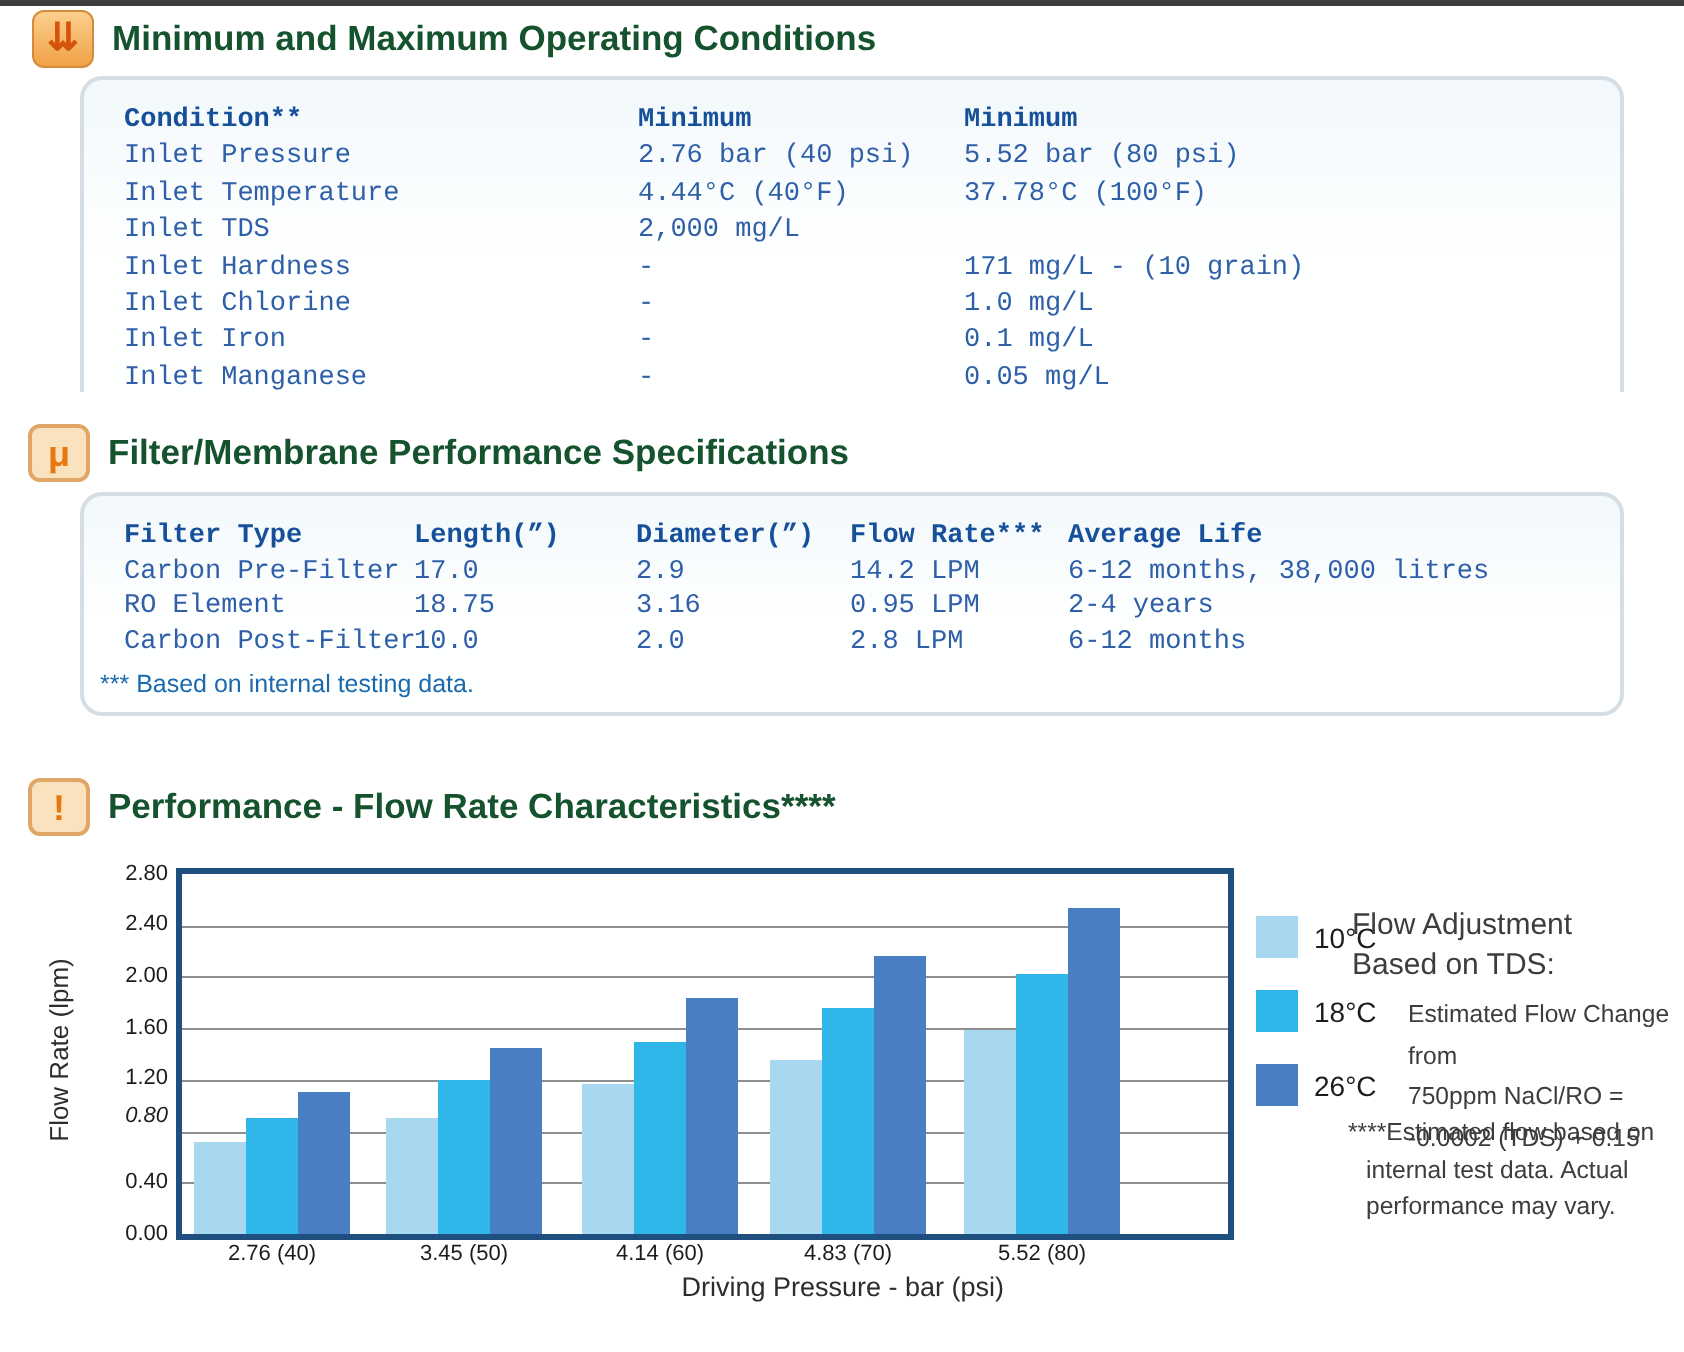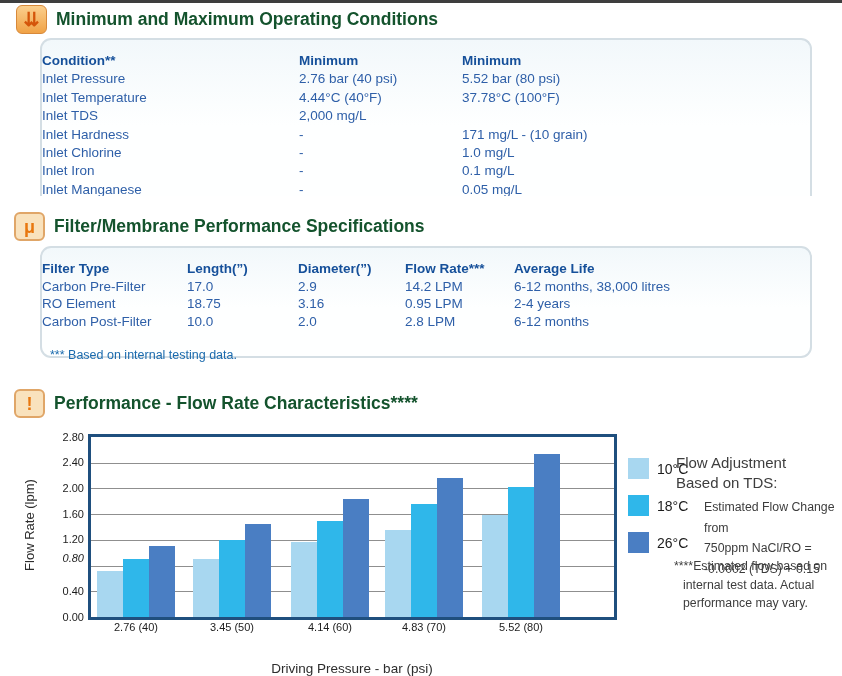--- a/index.html
+++ b/index.html
@@ -20,41 +20,41 @@
   .icon-plain{background:#f9e2bd;border:2px solid #e0a668;color:#e8770f;font-size:18px;line-height:1;}
   .sec-title{font-size:17.5px;font-weight:bold;color:#14532d;}
 
   
   .panel{position:absolute;left:40px;width:772px;box-sizing:border-box;
          background:linear-gradient(180deg,#f2f8fb 0%,#feffff 55%);
          border:2px solid #d4dee4;border-radius:11px;}
   #panel1{top:38px;height:158px;border-bottom:none;border-radius:11px 11px 0 0;overflow:hidden;}
   #panel2{top:246px;height:112px;}
 
-  .tbl{padding-top:12px;padding-left:0;}
+  .tbl{padding-top:12px;padding-left:20px;font-family:Liberation Mono, monospace;}
   .trow{display:grid;}
   .t1 .trow{grid-template-columns:257px 163px auto;}
   .t2 .trow{grid-template-columns:145px 111px 107px 109px auto;}
   .tcell{font-size:13.5px;color:#2e5fa8;line-height:18.4px;white-space:nowrap;}
   .t2 .tcell{line-height:17.6px;}
   .thead .tcell{font-weight:bold;color:#16509a;}
-  .panel-foot{padding-left:8px;margin-top:18px;font-size:12.5px;color:#1a6aad;}
+  .panel-foot{padding-left:8px;margin-top:5px;font-size:12.5px;color:#1a6aad;}
 
   
   #plot{position:absolute;left:88px;top:434px;width:523px;height:180px;
         border:3px solid #1f4f7e;background:#ffffff;box-sizing:content-box;}
   .gridline{position:absolute;left:0;width:100%;height:1px;background:#8f8f8f;}
   .bargroup{position:absolute;bottom:0;display:flex;align-items:flex-end;width:78px;}
   .bar{width:26px;}
   .ytick{position:absolute;left:46px;width:38px;text-align:right;font-size:11px;color:#1c1c1c;}
   .xtick{position:absolute;top:621px;width:96px;text-align:center;font-size:11px;color:#1c1c1c;}
   .yaxis-title{position:absolute;left:-60px;top:517px;width:180px;height:16px;text-align:center;
                font-size:13px;color:#2d2d2d;transform:rotate(-90deg);}
-  .xaxis-title{position:absolute;top:636px;left:202px;width:300px;text-align:center;
-               font-size:13.5px;color:#2d2d2d;margin-top:25px;}
+  .xaxis-title{position:absolute;top:636px;left:202px;width:300px;text-align:right;
+               font-size:13.5px;color:#2d2d2d;}
 
   
   #legend{position:absolute;left:628px;top:458px;}
   .leg-row{display:flex;align-items:center;margin-bottom:16px;}
   .leg-swatch{width:21px;height:21px;margin-right:8px;}
   .leg-label{font-size:14px;color:#1c1c1c;}
   #sidetext{position:absolute;left:676px;top:453px;width:166px;color:#3d3d3d;}
   .side-head{font-size:15px;line-height:20px;}
   .side-formula{margin-top:4px;font-size:12.3px;line-height:20.5px;margin-left:28px;}
   #chart-footnote{position:absolute;left:674px;top:557px;width:170px;

